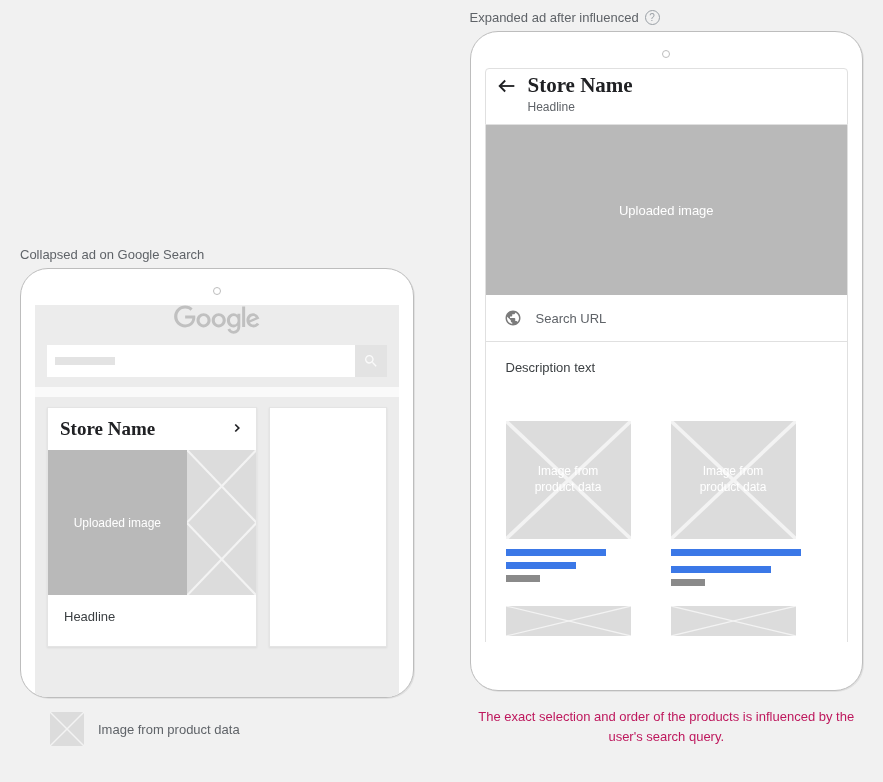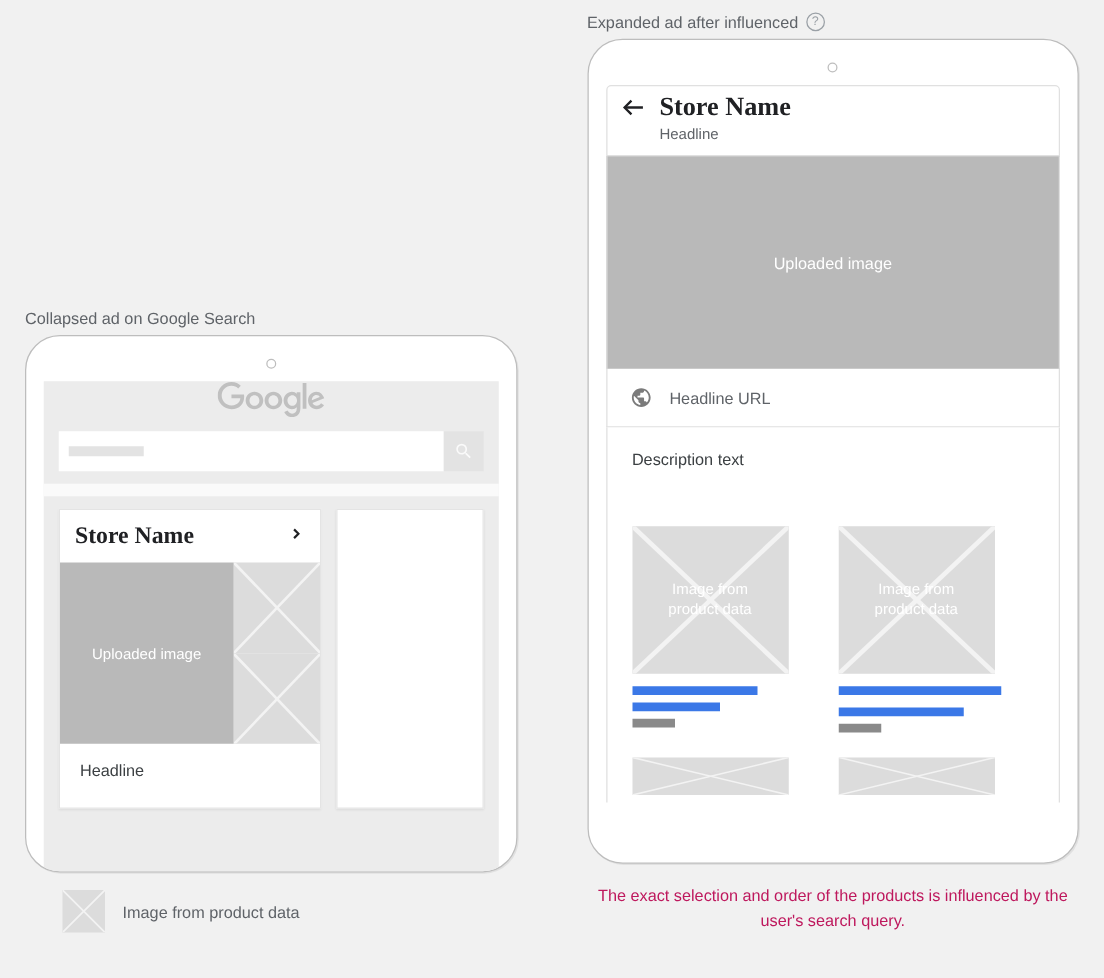--- a/index.html
+++ b/index.html
@@ -151,21 +151,21 @@
           <div class="hl">Headline</div>
         </div>
       </div>
 
       <div class="exp-hero">Uploaded image</div>
 
       <div class="exp-url-row">
         <svg class="globe" viewBox="0 0 24 24" fill="#7b7b7b">
             <path d="M12 2C6.48 2 2 6.48 2 12s4.48 10 10 10 10-4.48 10-10S17.52 2 12 2zm-1 17.93c-3.95-.49-7-3.85-7-7.93 0-.62.08-1.21.21-1.79L9 15v1c0 1.1.9 2 2 2v1.93zm6.9-2.54c-.26-.81-1-1.39-1.9-1.39h-1v-3c0-.55-.45-1-1-1H8v-2h2c.55 0 1-.45 1-1V7h2c1.1 0 2-.9 2-2v-.41c2.93 1.19 5 4.06 5 7.41 0 2.08-.8 3.97-2.1 5.39z"></path>
           </svg>
-        <span>Headline URL</span>
+        <span>Search URL</span>
       </div>
 
       <div class="exp-desc">
         <div>Description text</div>
         <div class="prod-grid">
           <div class="prod-tile">
             <div class="cross-box">
               <svg viewBox="0 0 10 10" preserveAspectRatio="none">
                   <line x1="0" y1="0" x2="10" y2="10" stroke="#f3f3f3" stroke-width="0.3"></line>
                   <line x1="10" y1="0" x2="0" y2="10" stroke="#f3f3f3" stroke-width="0.3"></line>

